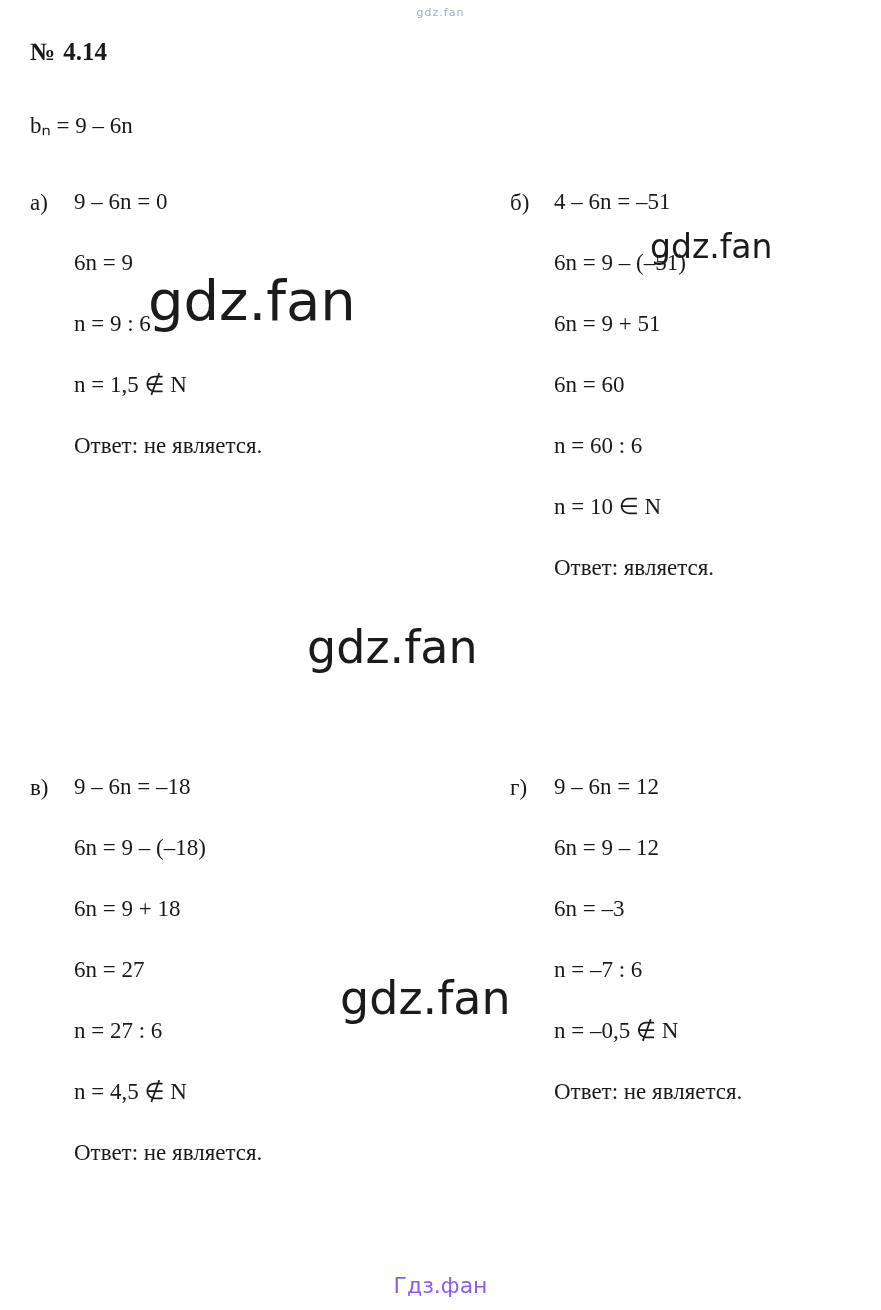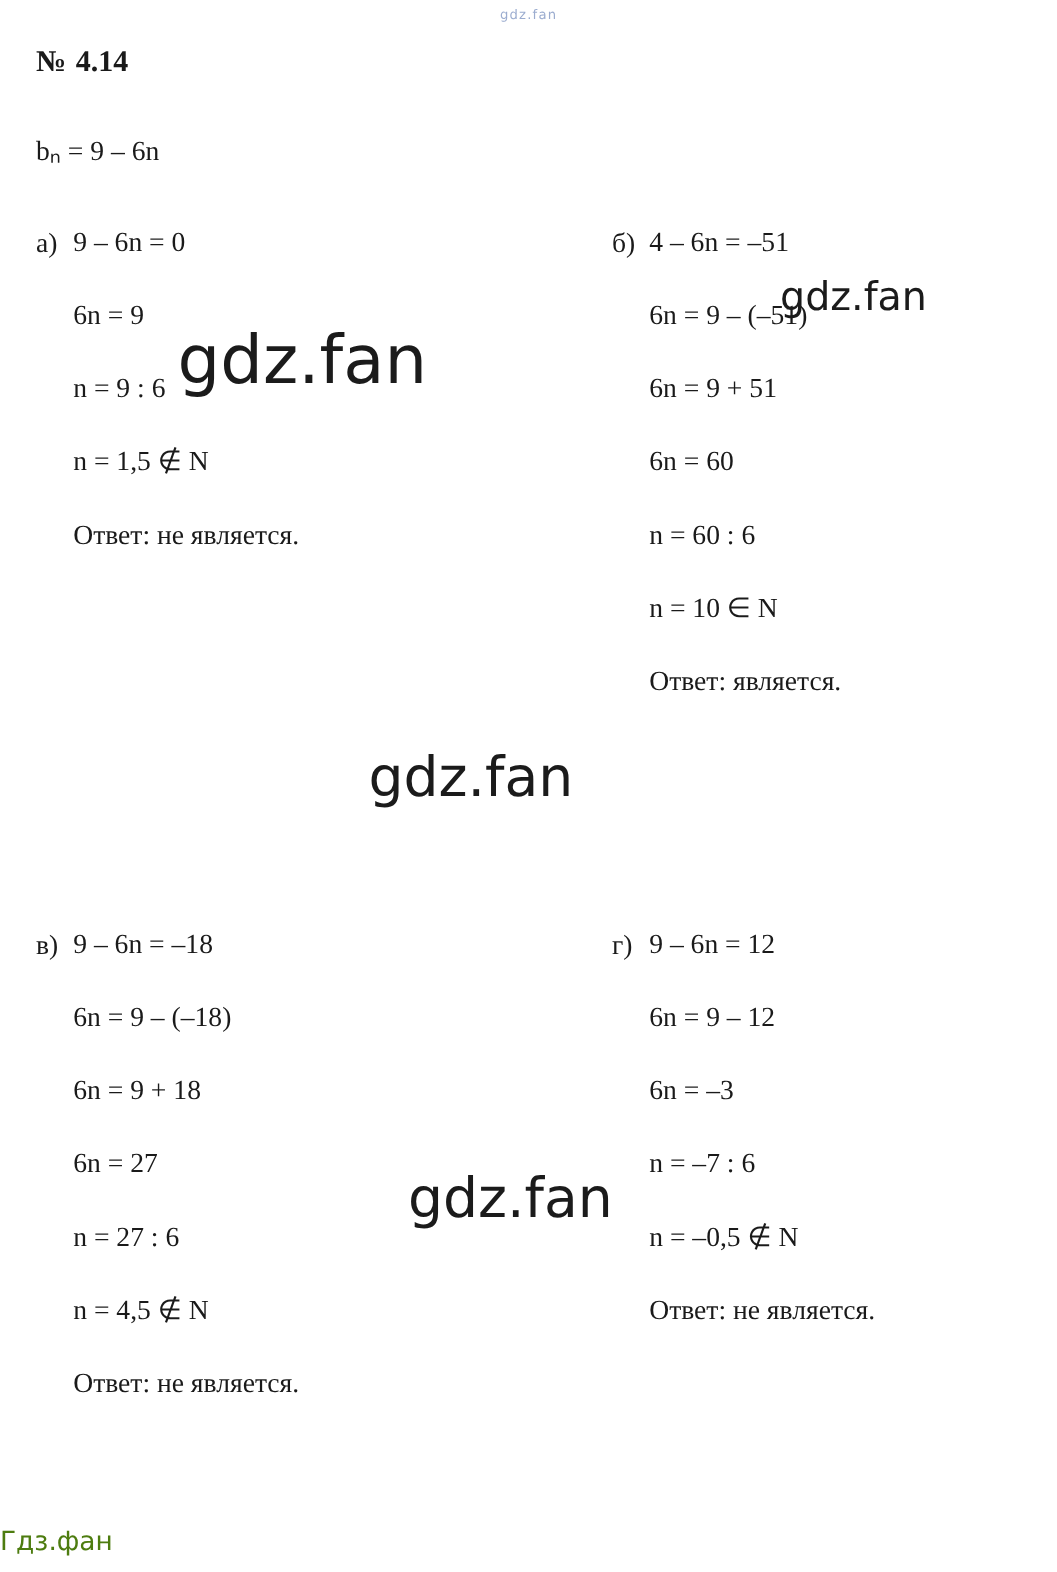--- a/index.html
+++ b/index.html
@@ -39,23 +39,24 @@
   }
   .wm-1 { left: 148px; top: 268px; font-size: 56px; }
   .wm-2 { left: 650px; top: 227px; font-size: 33px; }
   .wm-3 { left: 307px; top: 620px; font-size: 46px; }
   .wm-4 { left: 340px; top: 971px; font-size: 46px; }
   .wm-bottom {
     position: absolute;
     left: 0;
     bottom: 12px;
     width: 100%;
+    text-align: center;
     font-family: "DejaVu Sans", sans-serif;
     font-size: 22px;
-    color: #4d7c0f;
+    color: #8b5cf6;
   }
 
   
   .task-no {
     position: absolute;
     left: 30px;
     top: 38px;
     font-size: 25px;
     font-weight: bold;
     font-family: "Liberation Serif", serif;
@@ -77,21 +78,21 @@
   .blk-v { left: 30px;  top: 775px; }
   .blk-g { left: 510px; top: 775px; }
 
   .lbl {
     position: absolute;
     left: 0;
     top: 0;
     font-size: 23px;
   }
   .lines {
-    margin-left: 31px;
+    margin-left: 44px;
   }
   .line {
     font-size: 23px;
     line-height: 1;
     height: 61px;
     white-space: nowrap;
   }
   .line.answer { font-family: "Liberation Serif", serif; }
 </style>
 </head>

